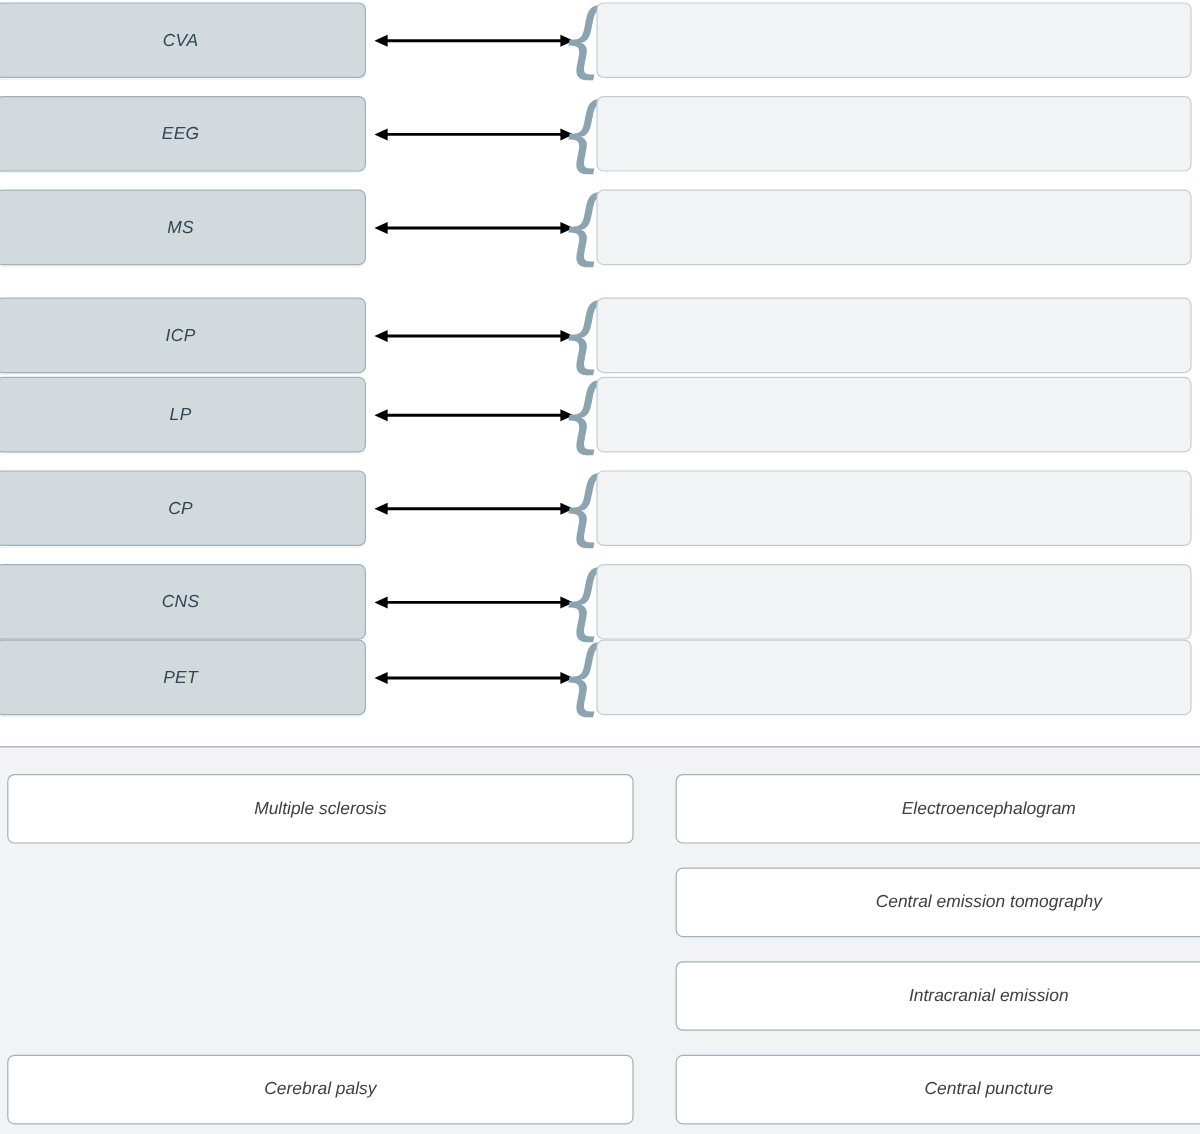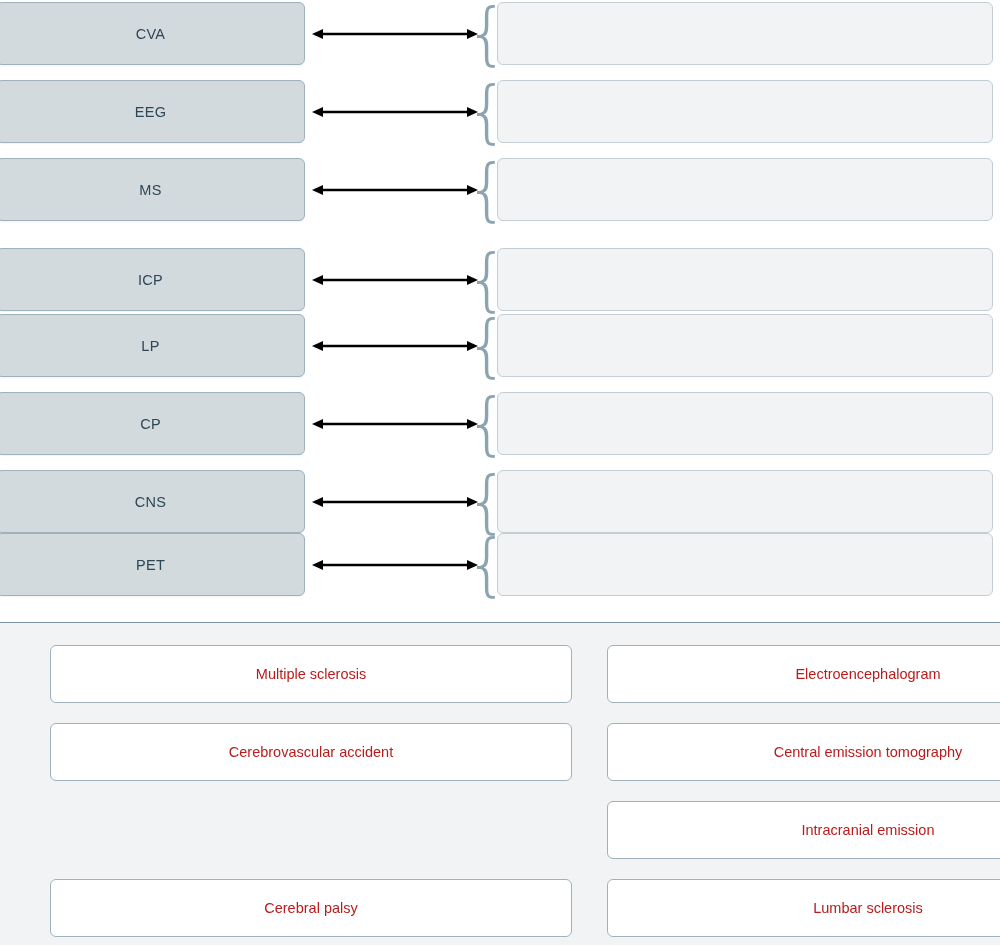--- a/index.html
+++ b/index.html
@@ -11,20 +11,21 @@
     background: #ffffff;
     font-family: "Liberation Sans", sans-serif;
   }
 
   #app {
     position: relative;
     width: 1000px;
     height: 945px;
     background: #ffffff;
     overflow: hidden;
+    font-style: italic;
   }
 
   
   .match-area {
     position: absolute;
     left: 0;
     top: 0;
     width: 1000px;
     height: 623px;
     background: #ffffff;
@@ -133,24 +134,23 @@
   .bank-tile {
     position: absolute;
     height: 58px;
     box-sizing: border-box;
     background: #ffffff;
     border: 1px solid #9fb2bb;
     border-radius: 6px;
     display: flex;
     align-items: center;
     justify-content: center;
-    color: #b91c1c;
+    color: #404040;
     font-size: 14.5px;
     cursor: grab;
-    margin-left: 44px;
   }
   .bank-col-left  { left: 6px;   width: 522px; }
   .bank-col-right { left: 563px; width: 522px; }
 </style>
 </head>
 <body>
 
 <div id="app">
 
   <div class="match-area">
@@ -293,35 +293,32 @@
 
   </div>
 
   <div class="divider"></div>
 
   <div class="bank">
 
     <div class="bank-tile bank-col-left" style="top:22px">
       <span>Multiple sclerosis</span>
     </div>
-    <div class="bank-tile bank-col-left" style="top:100px">
-      <span>Cerebrovascular accident</span>
-    </div>
     <div class="bank-tile bank-col-left" style="top:256px">
       <span>Cerebral palsy</span>
     </div>
 
     <div class="bank-tile bank-col-right" style="top:22px">
       <span>Electroencephalogram</span>
     </div>
     <div class="bank-tile bank-col-right" style="top:100px">
       <span>Central emission tomography</span>
     </div>
     <div class="bank-tile bank-col-right" style="top:178px">
       <span>Intracranial emission</span>
     </div>
     <div class="bank-tile bank-col-right" style="top:256px">
-      <span>Lumbar sclerosis</span>
+      <span>Central puncture</span>
     </div>
 
   </div>
 
 </div>
 
 </body></html>

